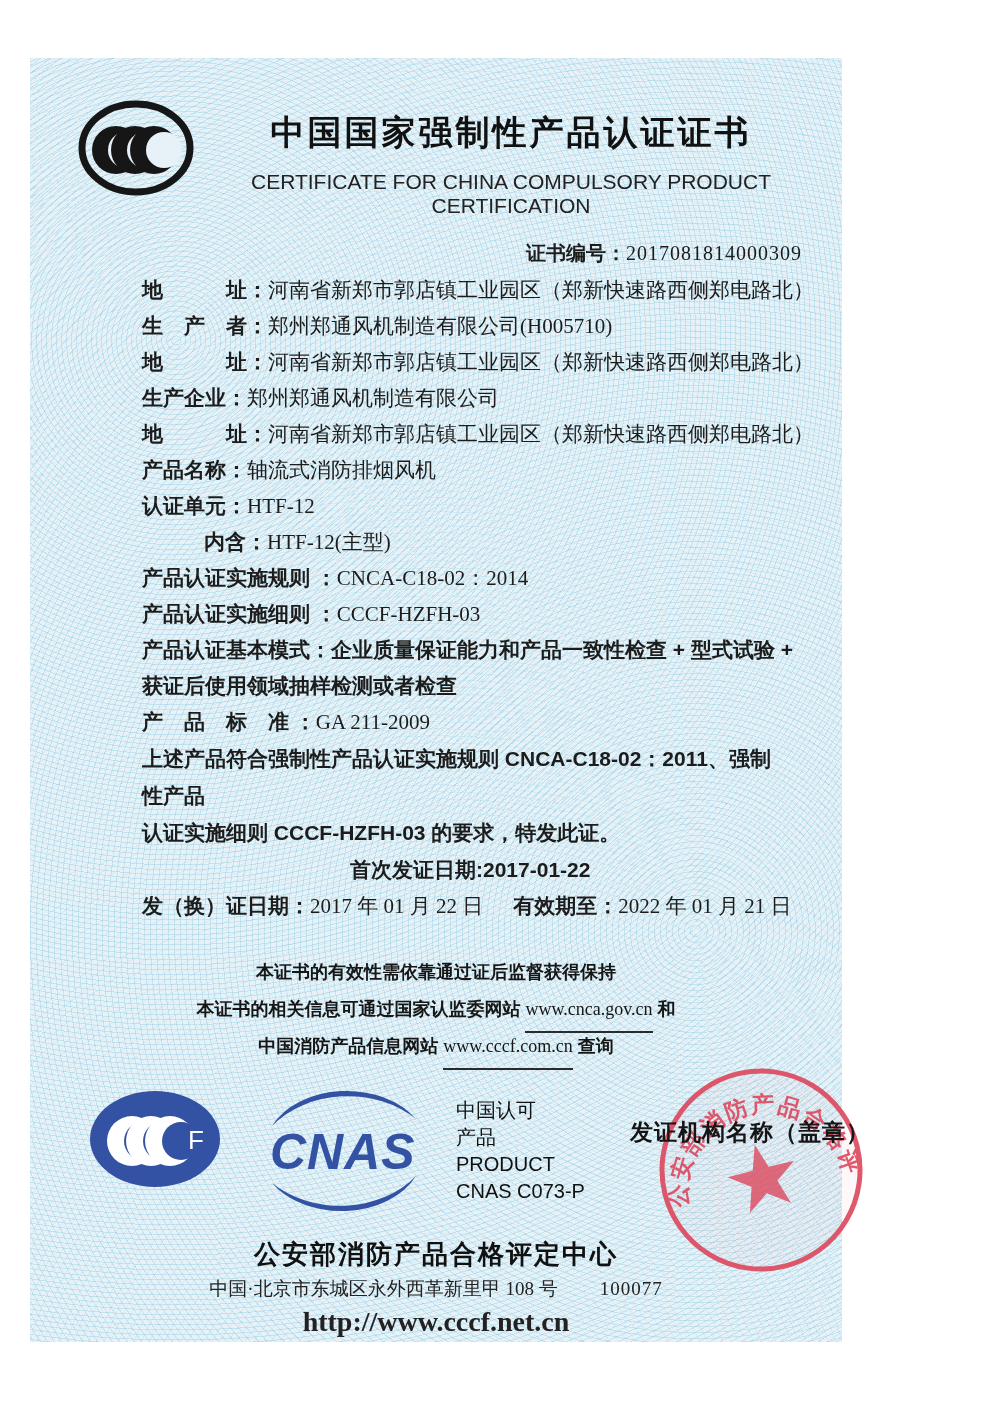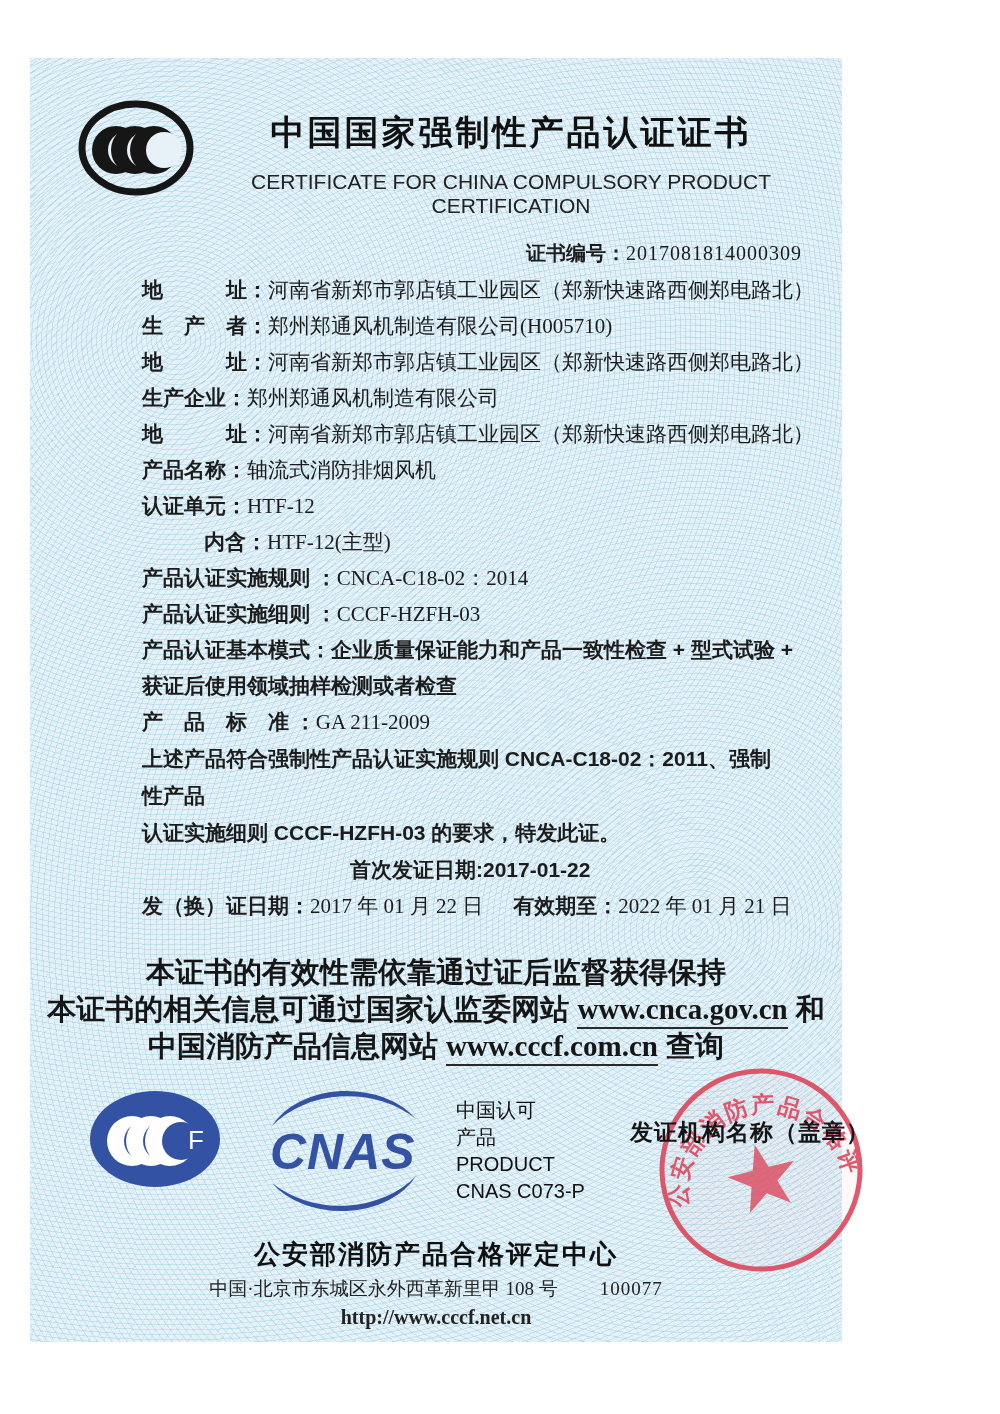--- a/index.html
+++ b/index.html
@@ -33,43 +33,43 @@
   .row .lbl{font-family:"Liberation Sans","DejaVu Sans",sans-serif;font-weight:bold;}
   .row .val{font-family:"Liberation Serif","DejaVu Serif",serif;}
   .row .val.b{font-family:"Liberation Sans","DejaVu Sans",sans-serif;font-weight:bold;}
   .row.indent1{padding-left:62px;}
   .row.para{font-family:"Liberation Sans","DejaVu Sans",sans-serif;font-weight:bold;white-space:normal;line-height:37px;}
   .row.first-issue{padding-left:208px;}
   .row.dates .gap{display:inline-block;width:30px;}
 
   .notice{margin-top:30px;text-align:center;
     font-family:"Liberation Sans","DejaVu Sans",sans-serif;
-    font-weight:600;font-size:29px;line-height:37px;color:#161616;}
-  .notice .url{font-family:"Liberation Serif","DejaVu Serif",serif;font-weight:700;
-    border-bottom:2px solid #2a2a2a;padding-bottom:2px;}
+    font-weight:600;font-size:18px;line-height:37px;color:#161616;}
+  .notice .url{font-family:"Liberation Serif","DejaVu Serif",serif;font-weight:400;
+    border-bottom:2px solid #2a2a2a;padding-bottom:12px;}
 
   .logorow{position:relative;margin-top:16px;height:150px;}
   .cccf-logo{position:absolute;left:58px;top:8px;}
   .cnas-logo{position:absolute;left:228px;top:0px;}
   .accred{position:absolute;left:426px;top:16px;
     font-family:"Liberation Sans","DejaVu Sans",sans-serif;
     font-size:20px;line-height:27px;color:#111;}
   .stamp-wrap{position:absolute;left:596px;top:-62px;width:250px;height:250px;}
   .stamp-svg{position:absolute;left:30px;top:46px;transform:rotate(-14deg);opacity:.92;}
   .stamp-overlay{position:absolute;left:4px;top:98px;width:260px;
     font-family:"Liberation Serif","DejaVu Serif",serif;font-weight:bold;
     font-size:23px;color:#151515;letter-spacing:1px;white-space:nowrap;}
 
   .footer{margin-top:6px;text-align:center;}
   .footer .org{font-family:"Liberation Sans","DejaVu Sans",sans-serif;
     font-weight:bold;font-size:26px;letter-spacing:2px;color:#111;}
   .footer .addr{margin-top:4px;font-size:19px;color:#222;
     font-family:"Liberation Serif","DejaVu Serif",serif;}
   .footer .addr .pc{display:inline-block;margin-left:42px;letter-spacing:1px;}
-  .footer .url{margin-top:4px;font-size:20px;font-weight:bold;
+  .footer .url{margin-top:4px;font-size:28px;font-weight:bold;
     font-family:"Liberation Serif","DejaVu Serif",serif;color:#222;}
 </style>
 </head>
 <body>
 
 <div class="page">
 
   <div class="hdr">
     <svg class="ccc-logo" width="120" height="100" viewBox="0 0 120 100">
       <ellipse cx="60" cy="50" rx="54" ry="44" fill="none" stroke="#161616" stroke-width="7"></ellipse>

